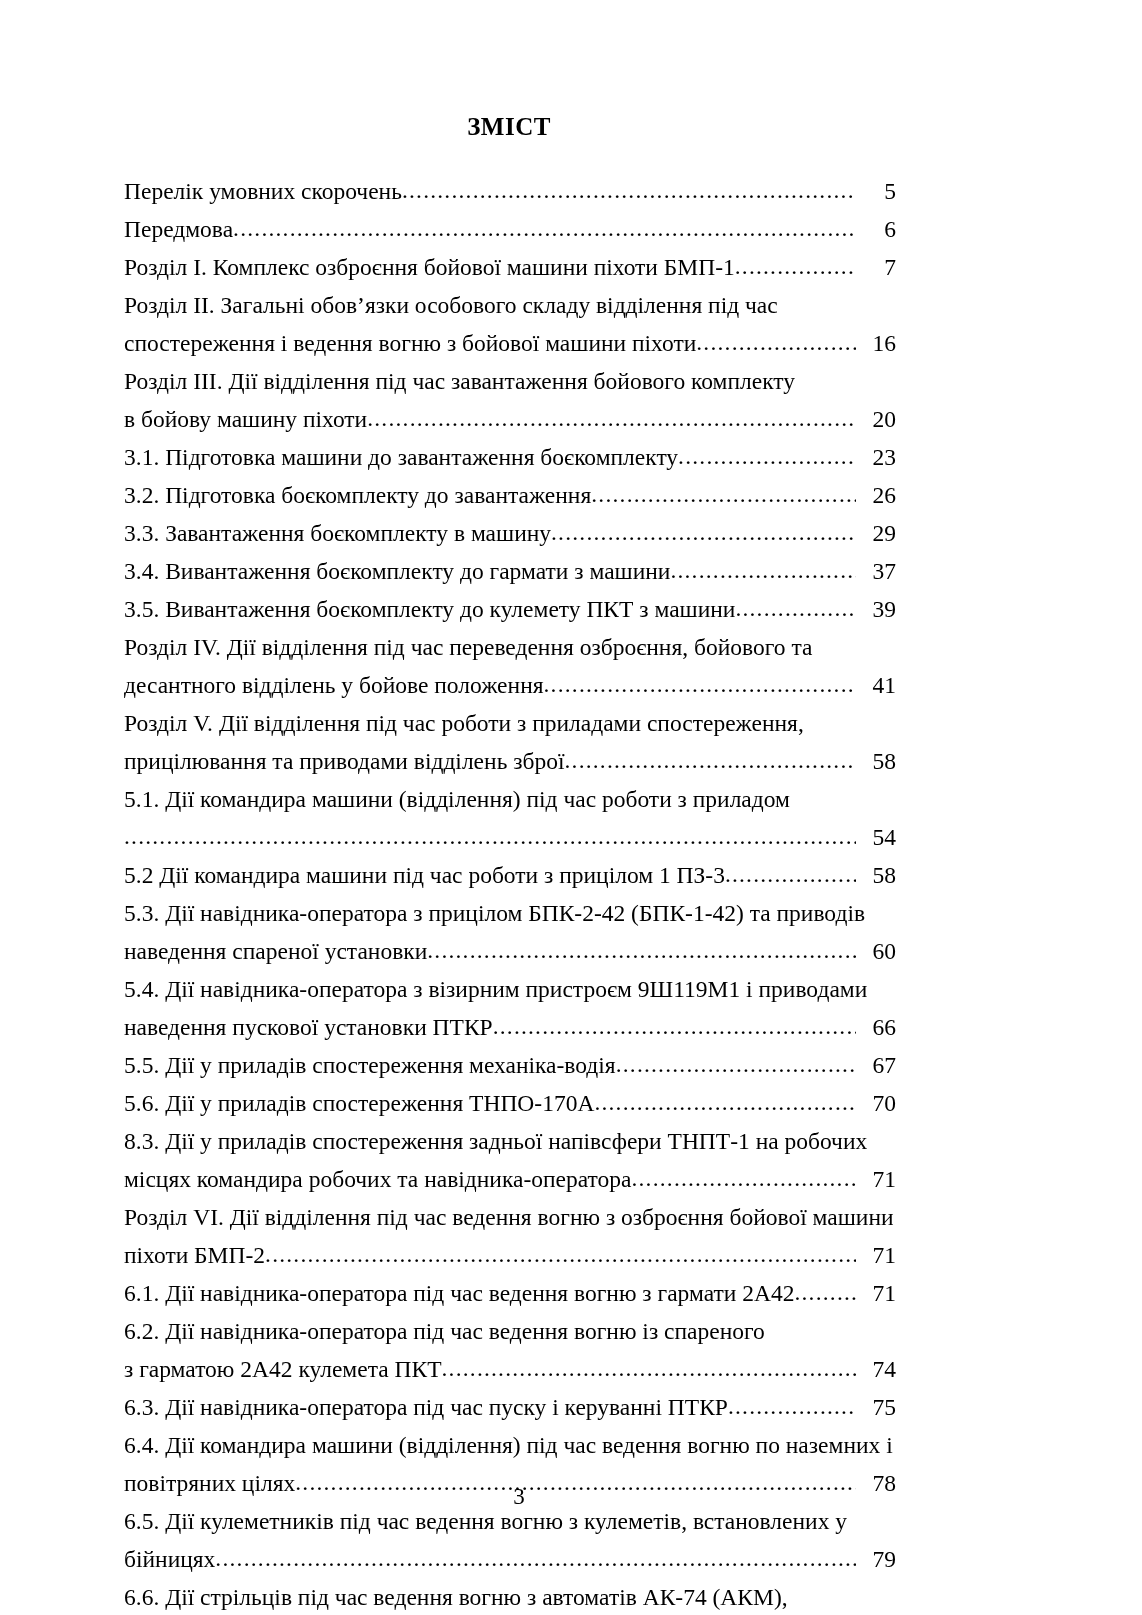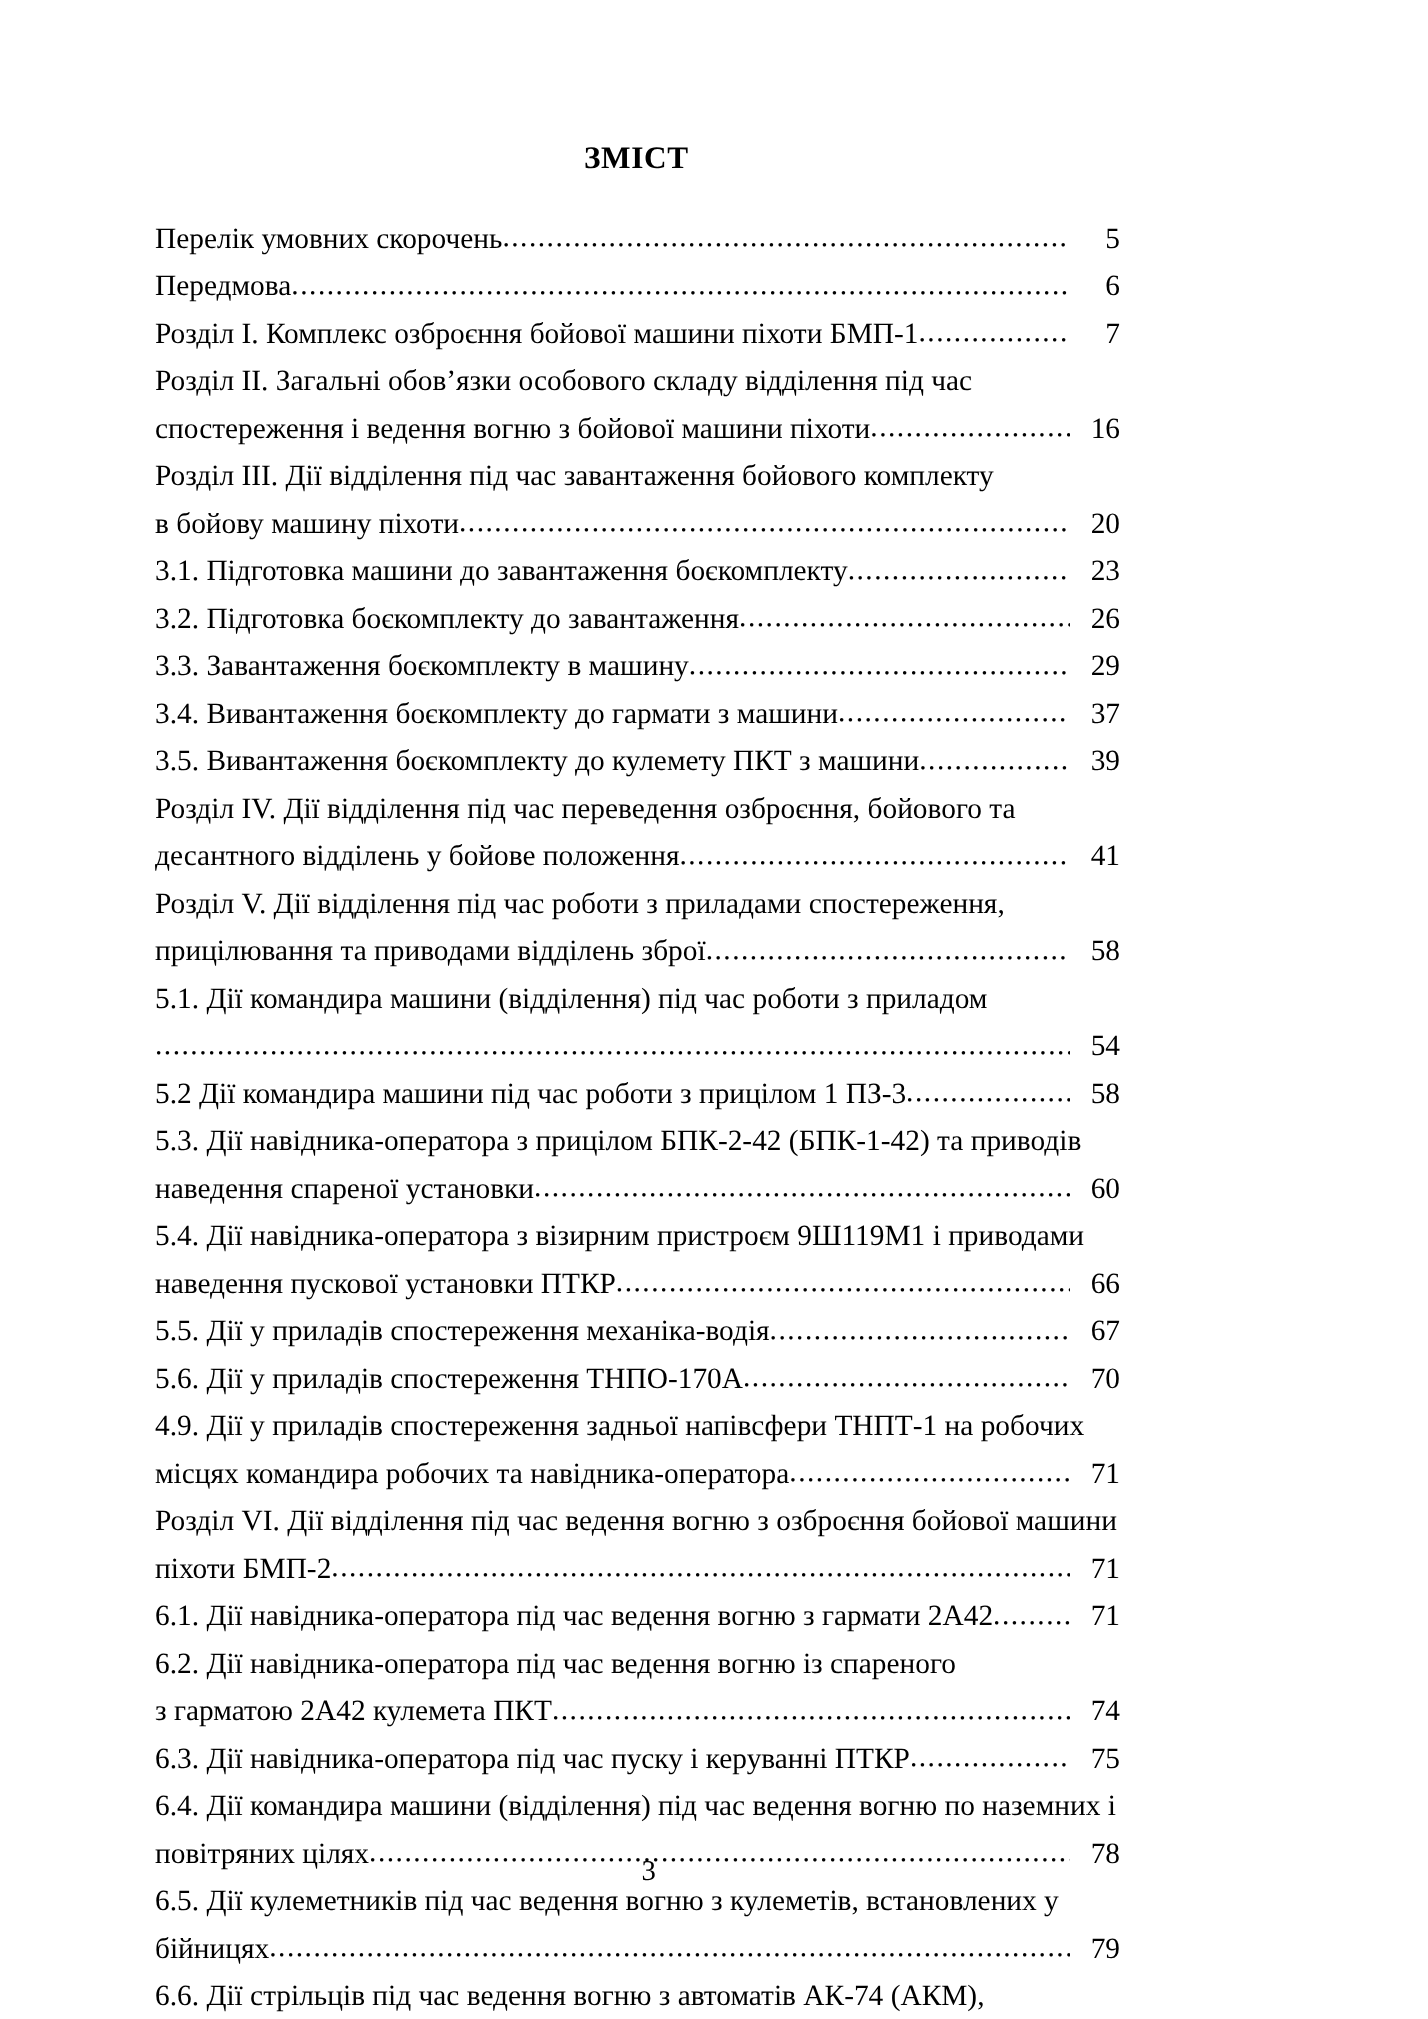--- a/index.html
+++ b/index.html
@@ -253,21 +253,21 @@
       </div>
       <div class="toc-entry">
         <div class="row">
           <span class="label"><span>5.6.  Дії у приладів спостереження ТНПО-170А</span></span>
           <span class="leader"></span>
           <span class="pageno">70</span>
         </div>
       </div>
       <div class="toc-entry">
         <div class="row">
-          <span class="label"><span>4.9.  Дії у приладів спостереження задньої напівсфери ТНПТ-1 на робочих</span></span>
+          <span class="label"><span>8.3.  Дії у приладів спостереження задньої напівсфери ТНПТ-1 на робочих</span></span>
         </div>
       </div>
       <div class="toc-entry">
         <div class="row">
           <span class="label"><span>місцях командира робочих та навідника-оператора </span></span>
           <span class="leader"></span>
           <span class="pageno">71</span>
         </div>
       </div>
       <div class="toc-entry">

